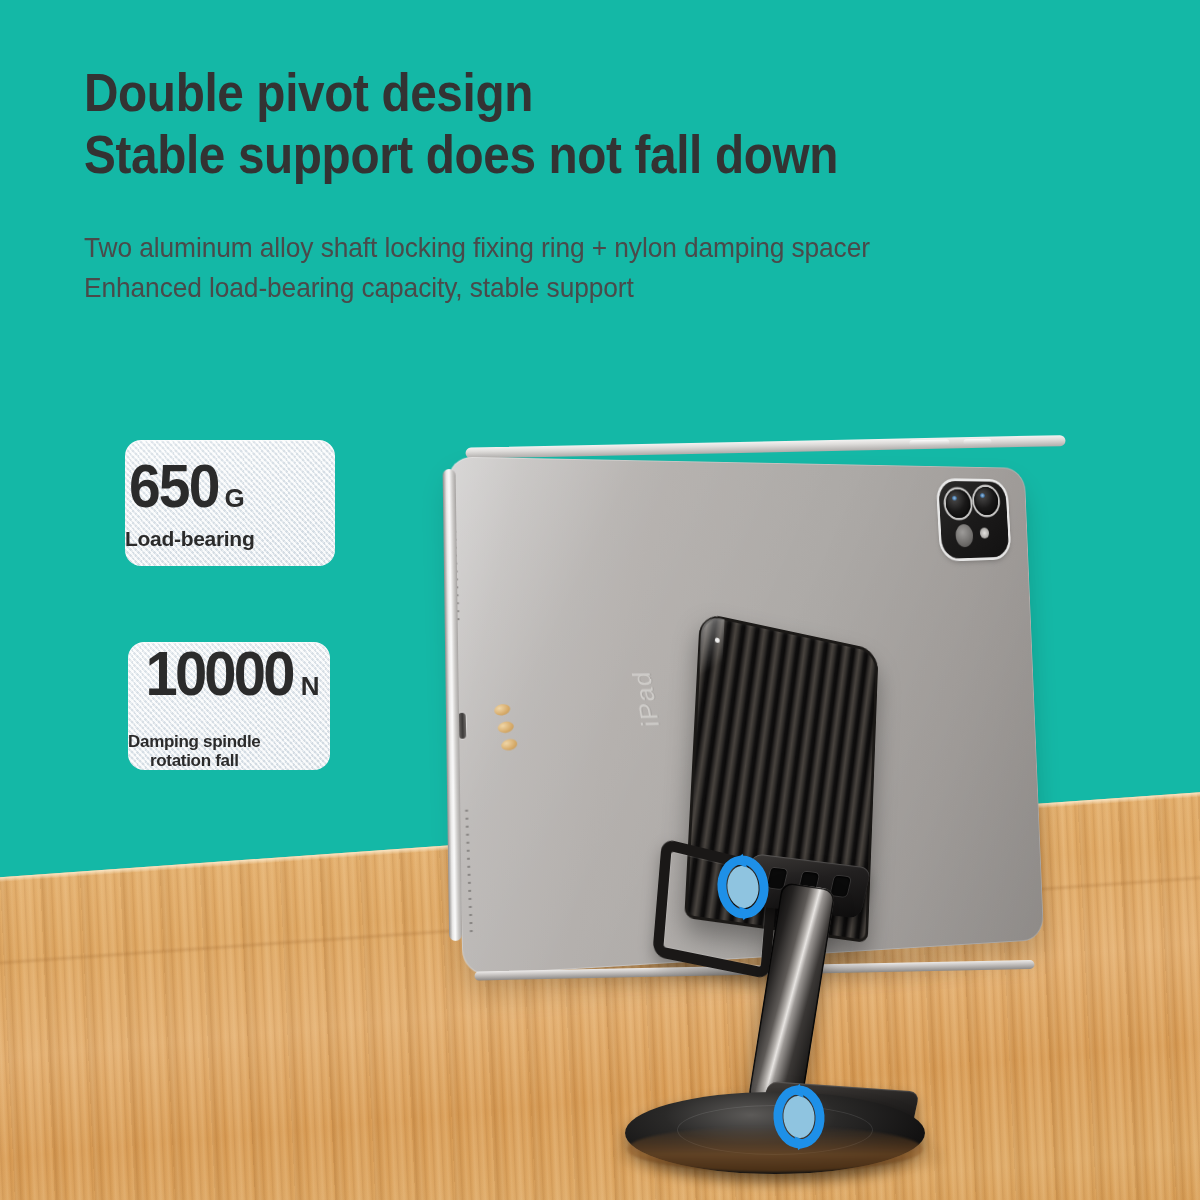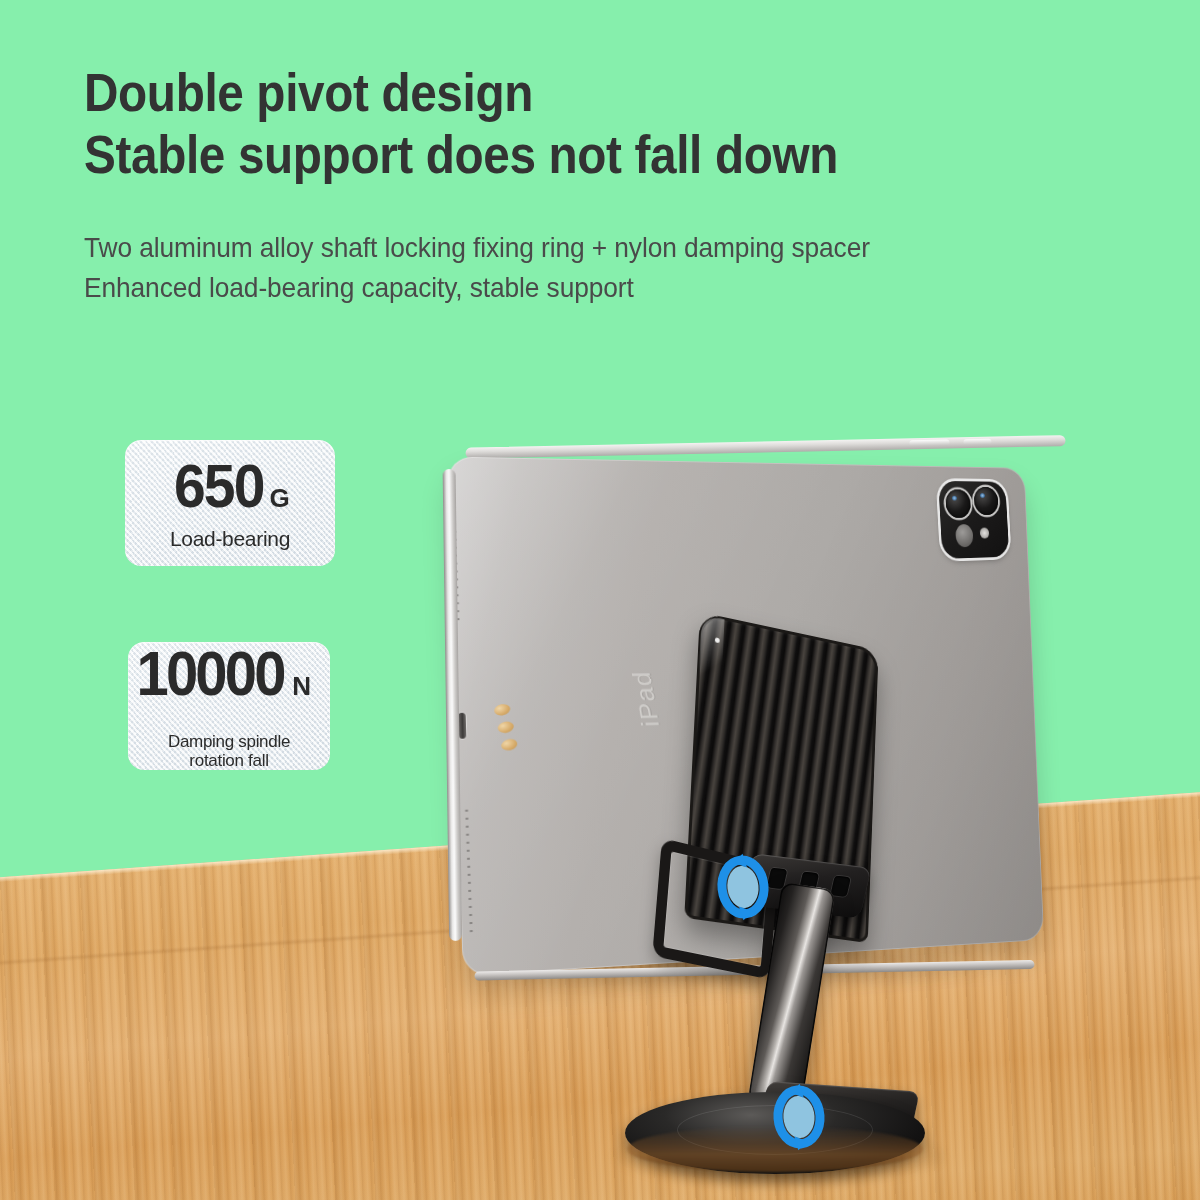--- a/index.html
+++ b/index.html
@@ -6,21 +6,21 @@
   * { margin:0; padding:0; box-sizing:border-box; }
   html, body {
     width:1200px; height:1200px;
     background:#ffffff;
     font-family:"Liberation Sans", sans-serif;
     overflow:hidden;
   }
   #stage {
     position:relative;
     width:1200px; height:1200px;
-    background:#86efac;
+    background:#14b8a6;
     overflow:hidden;
   }
 
   
   .headline {
     position:absolute;
     left:84px; top:62px;
     width:1020px;
     color:#333333;
     font-weight:700;
@@ -57,41 +57,41 @@
       repeating-linear-gradient(-48deg, rgba(255,255,255,.55) 0 2px, rgba(190,203,214,.22) 2px 4px),
       linear-gradient(160deg,#f2f5f7 0%, #e5eaee 55%, #dde3e8 100%);
     box-shadow:inset 0 1px 2px rgba(255,255,255,.9);
   }
   #badge-load    { left:125px; top:440px;  width:210px; height:126px; }
   #badge-damping { left:128px; top:642px;  width:202px; height:128px; }
 
   .badge-inner {
     position:absolute; inset:0;
     display:flex; flex-direction:column;
-    align-items:center; justify-content:center;
+    align-items:flex-start; justify-content:center;
   }
   .badge-numrow {
     display:flex; align-items:baseline; justify-content:center;
     color:#2b2b2b; font-weight:700;
   }
   .badge-num {
     font-weight:700;
     letter-spacing:-2px;
     line-height:1;
     transform:scaleX(0.92);
     transform-origin:center bottom;
   }
   .badge-unit {
     font-weight:700;
     line-height:1;
     margin-left:2px;
   }
   .badge-cap {
     color:#2b2b2b;
-    font-weight:400;
+    font-weight:700;
     text-align:center;
     line-height:1.12;
     letter-spacing:-0.3px;
   }
 
   #badge-load .badge-num    { font-size:62px; }
   #badge-load .badge-unit   { font-size:26px; }
   #badge-load .badge-cap    { font-size:21px; margin-top:10px; }
 
   

